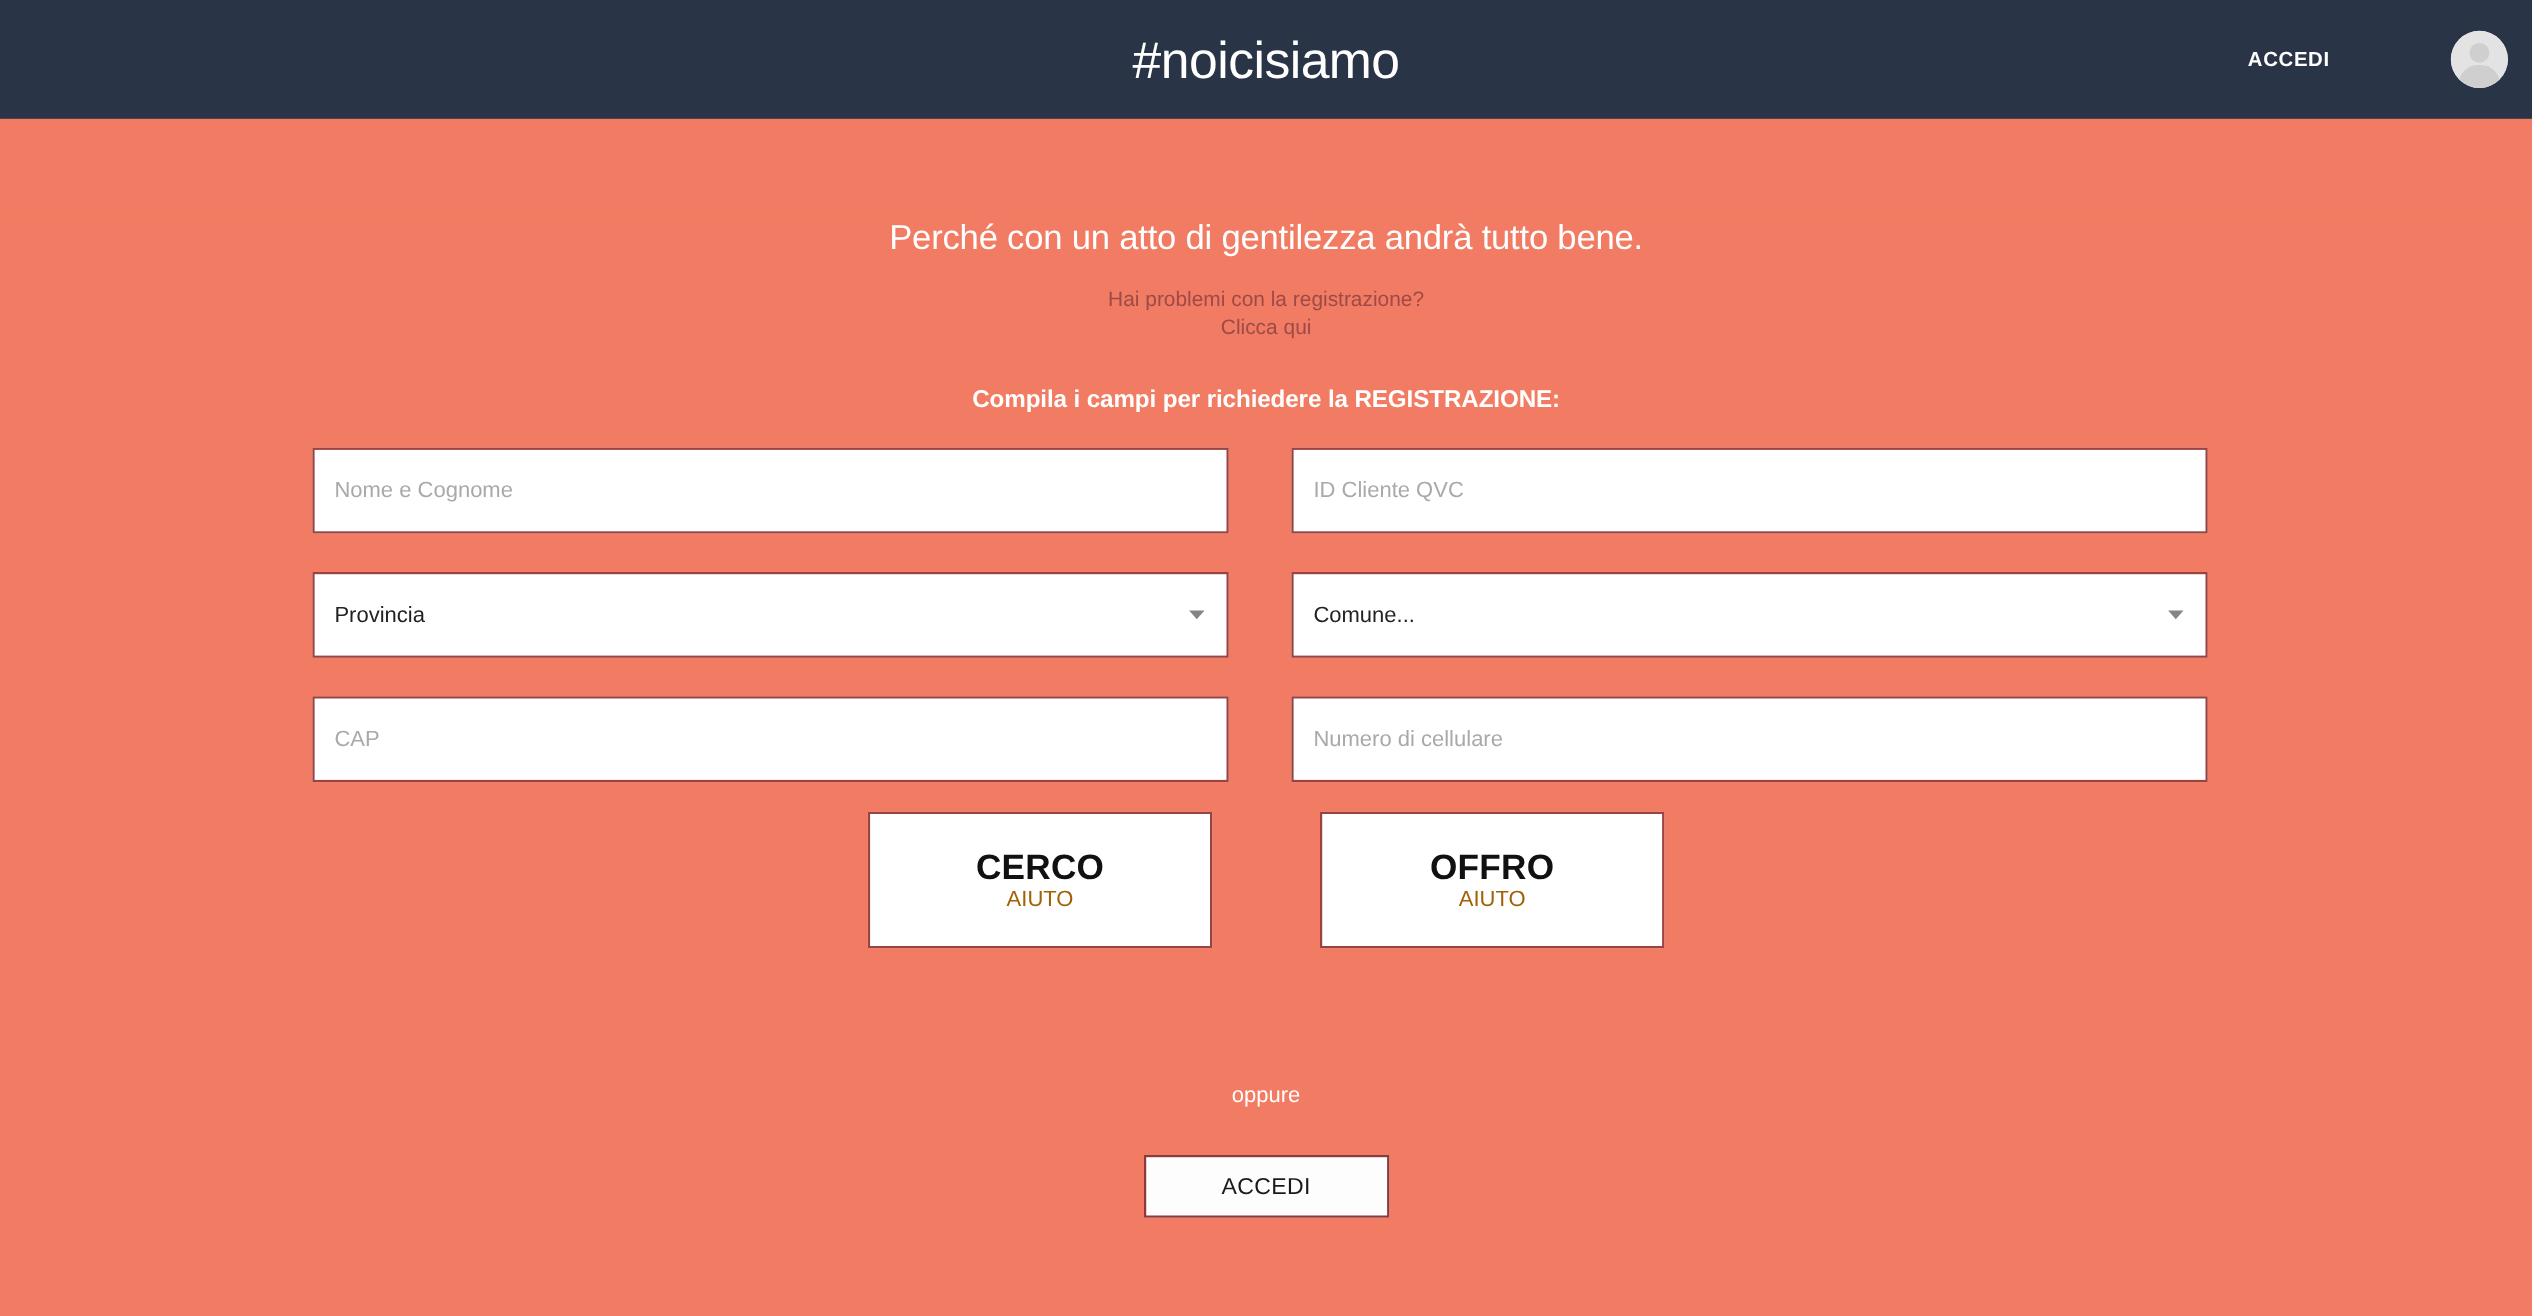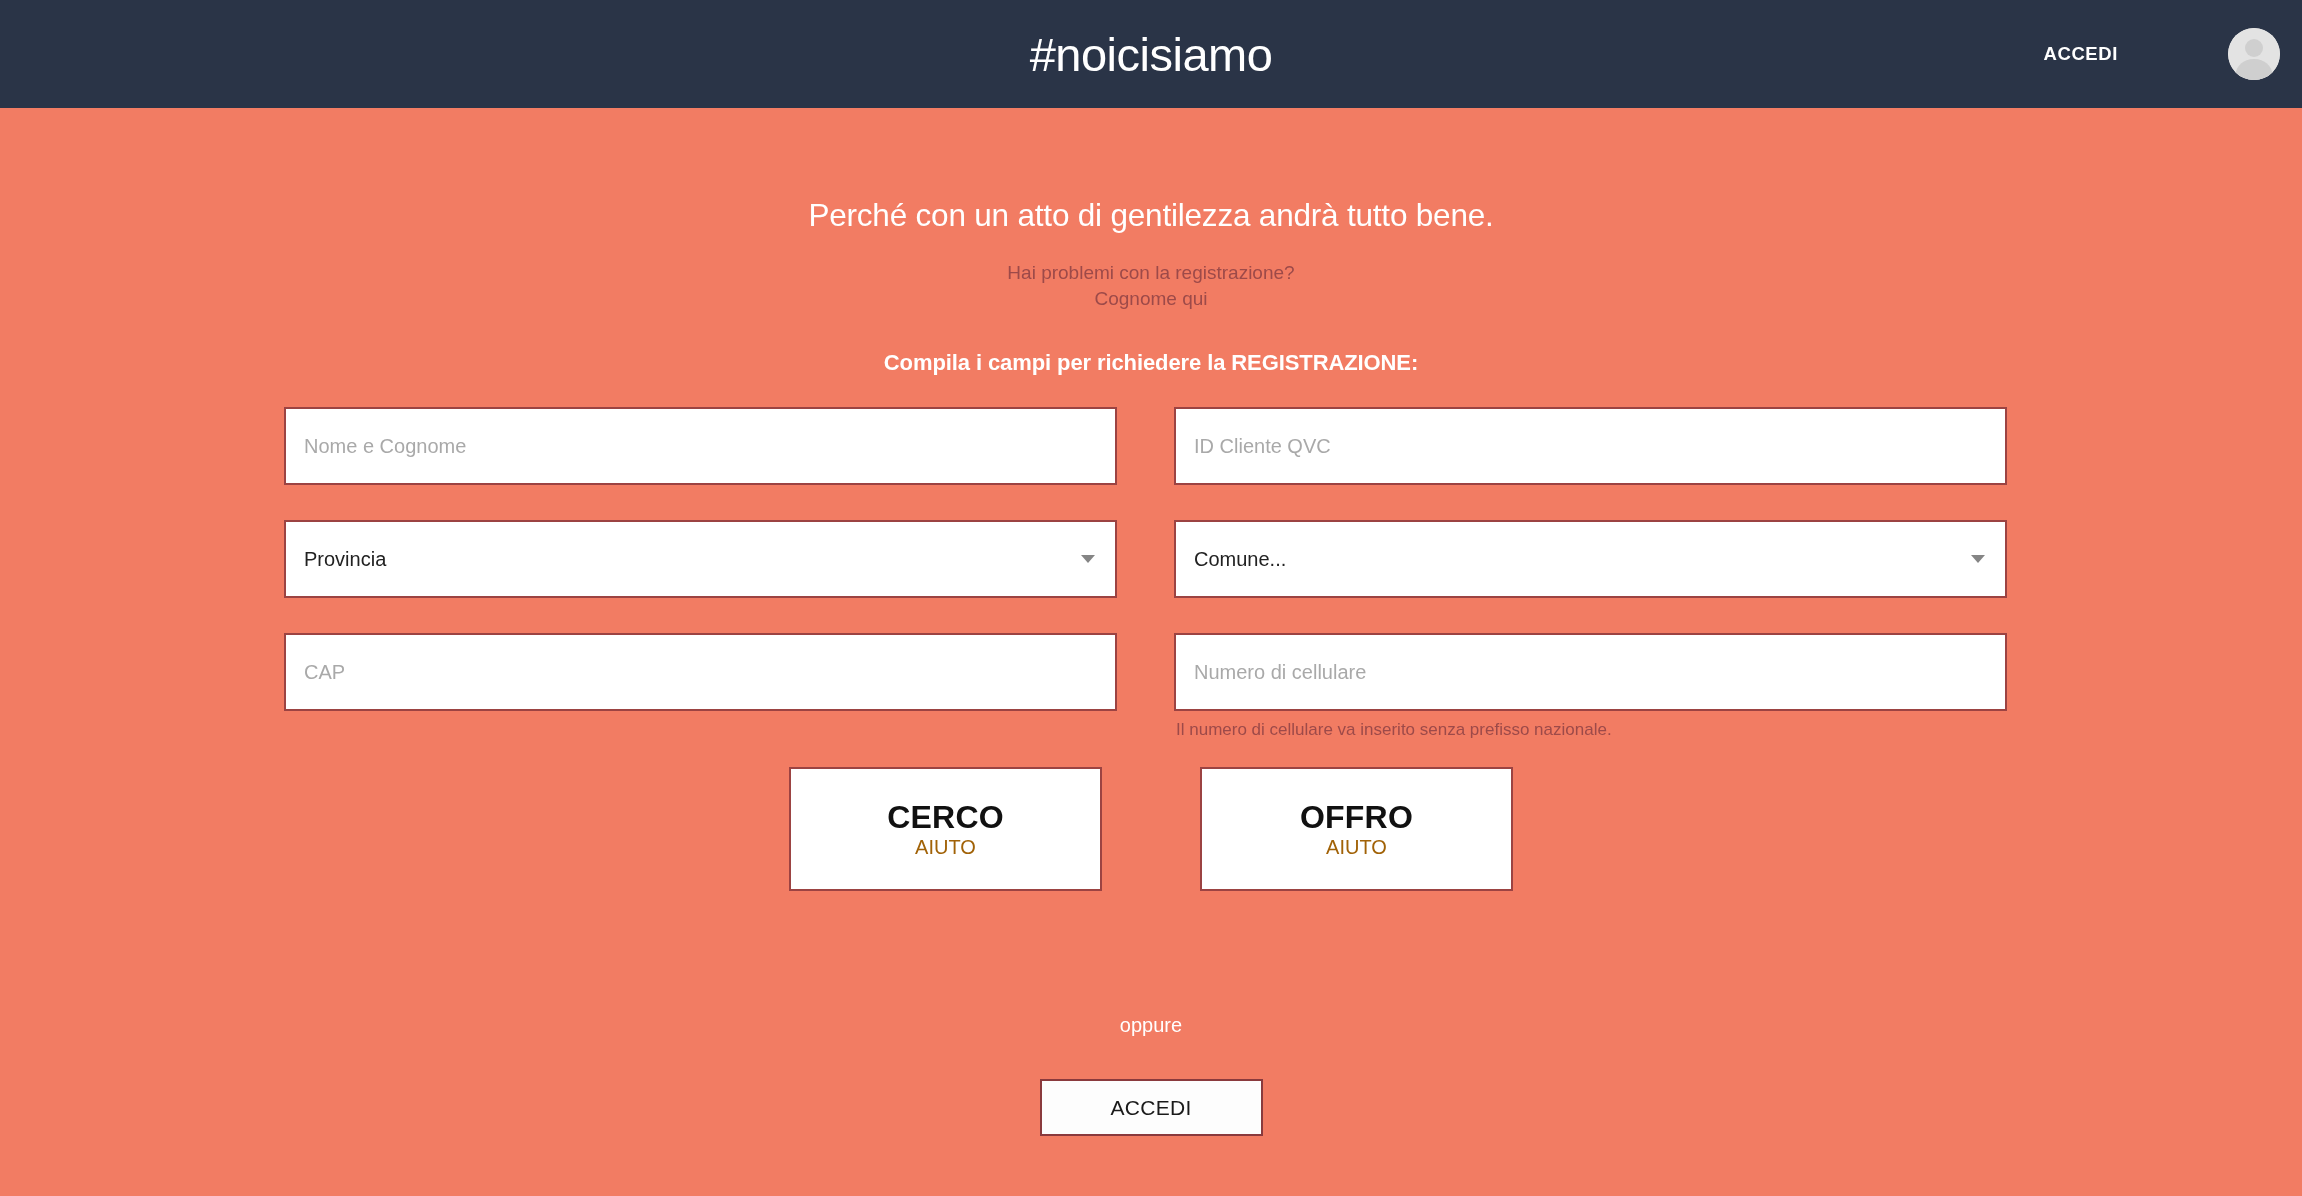--- a/index.html
+++ b/index.html
@@ -233,21 +233,21 @@
 </div>
 
 <div class="main">
 
   <div class="tagline">
     <div>Perché con un atto di gentilezza andrà tutto bene.</div>
   </div>
 
   <div class="help-block">
     <span class="help-line">Hai problemi con la registrazione?</span>
-    <span class="help-line help-link">Cognome qui</span>
+    <span class="help-line help-link">Clicca qui</span>
   </div>
 
   <div class="form-heading">Compila i campi per richiedere la REGISTRAZIONE:</div>
 
   <div class="form-wrap">
 
     <div class="form-row">
       <div class="form-col">
         <div class="field placeholder-text">Nome e Cognome</div>
       </div>
@@ -274,21 +274,20 @@
     </div>
 
     <div class="row-gap"></div>
 
     <div class="form-row">
       <div class="form-col">
         <div class="field placeholder-text">CAP</div>
       </div>
       <div class="form-col">
         <div class="field placeholder-text">Numero di cellulare</div>
-        <div class="helper-text">Il numero di cellulare va inserito senza prefisso nazionale.</div>
       </div>
     </div>
 
     <div class="action-row">
       <div class="action-btn">
         <span class="main-label">CERCO</span>
         <span class="sub-label">AIUTO</span>
       </div>
       <div class="action-btn">
         <span class="main-label">OFFRO</span>

